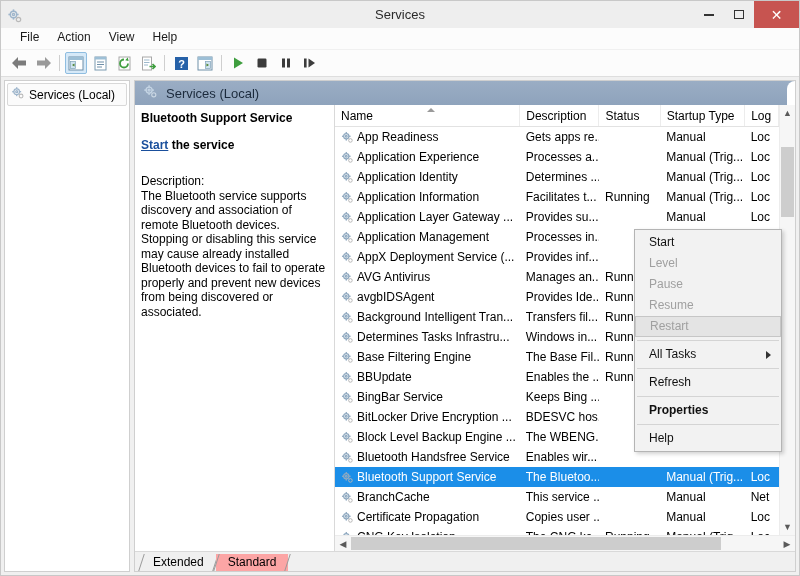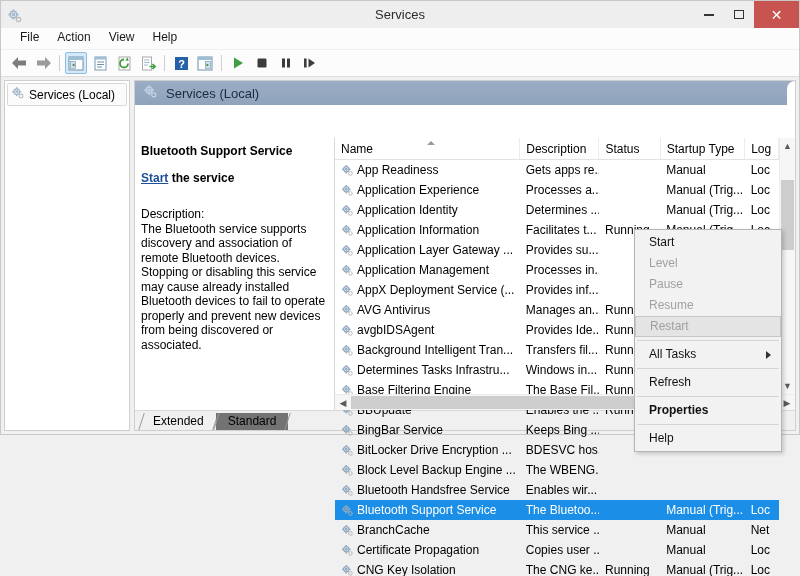--- a/index.html
+++ b/index.html
@@ -11,21 +11,21 @@
     height: 576px;
     overflow: hidden;
     font-family: "Liberation Sans", sans-serif;
     font-size: 12px;
     color: #000;
     background: #f0f0f0;
   }
   .window {
     position: relative;
     width: 800px;
-    height: 435px;
+    height: 576px;
     background: #f0f0f0;
     border: 1px solid #c8c8c8;
     box-sizing: border-box;
     display: flex;
     flex-direction: column;
   }
   
   .titlebar {
     height: 27px;
     background: #eeeeee;
@@ -174,21 +174,20 @@
     position: absolute;
     right: 0; top: 0; bottom: 0;
     width: 8px;
     background: #fff;
     border-top-left-radius: 8px;
   }
   .rp-body {
     flex: 1 1 auto;
     display: flex;
     min-height: 0;
-    margin-top: 33px;
   }
 
   
   .details {
     width: 200px;
     flex: 0 0 auto;
     padding: 6px 8px 4px 6px;
     box-sizing: border-box;
     font-size: 12px;
     line-height: 14.5px;
@@ -348,21 +347,21 @@
     color: #000;
   }
   .tab .slash-l, .tab .slash-r {
     position: absolute;
     top: 0; bottom: 0;
     width: 8px;
   }
   .tab .slash-l { left: 0; border-left: 1px solid #9a9a9a; transform: skewX(-18deg); }
   .tab .slash-r { right: 0; border-right: 1px solid #9a9a9a; transform: skewX(-18deg); }
   .tab.active {
-    background: #737373;
+    background: #fca5a5;
   }
 
   
   .statusbar {
     height: 22px;
     flex: 0 0 auto;
     background: #f0f0f0;
     border-top: 1px solid #dcdcdc;
     display: flex;
     align-items: center;

